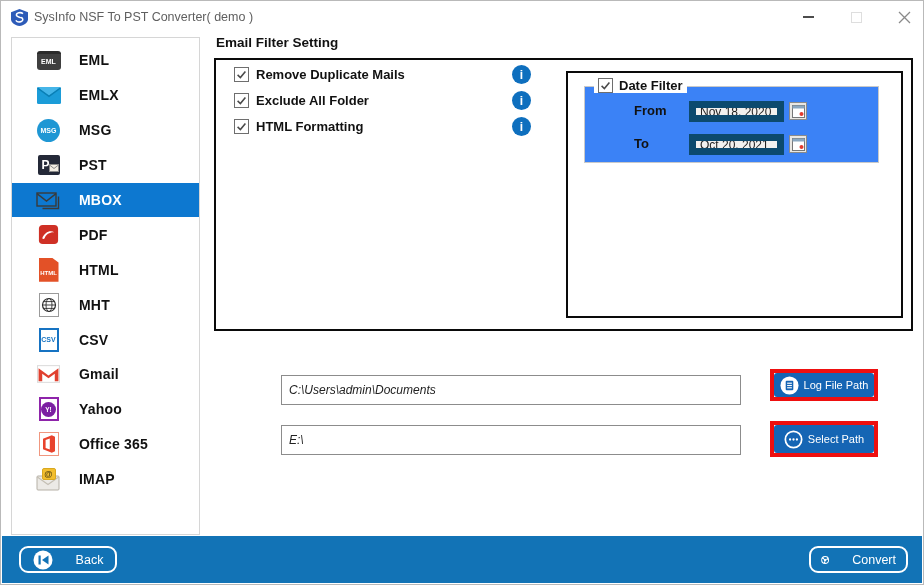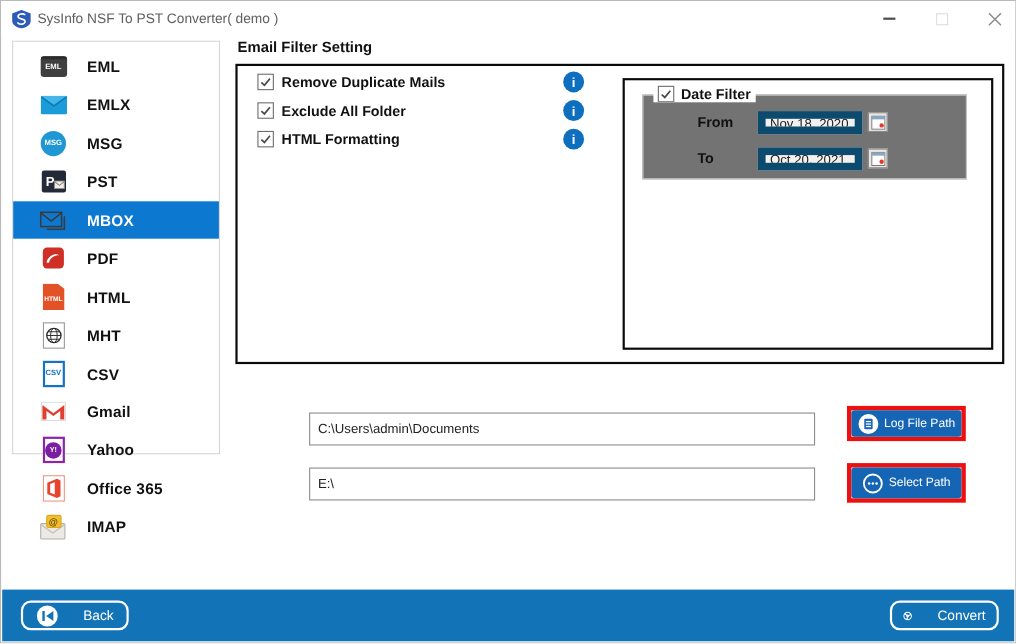--- a/index.html
+++ b/index.html
@@ -9,21 +9,21 @@
 
   
   .titlebar { position:absolute; left:0; top:0; width:100%; height:32px; background:#fff; }
   .logo { position:absolute; left:10px; top:8px; width:17px; height:17px; }
   .title-text { position:absolute; left:33px; top:0; line-height:32px; font-size:12.5px; color:#5f5f5f; }
   .tb-btn { position:absolute; top:0; width:34px; height:32px; display:flex; align-items:center; justify-content:center; }
   .min-glyph { width:11px; height:2px; background:#4c4c4c; }
   .max-glyph { width:11px; height:11px; border:1px solid #dedede; background:#fff; }
 
   
-  .sidebar { position:absolute; left:10px; top:36px; width:189px; height:376px;
+  .sidebar { position:absolute; left:10px; top:36px; width:189px; height:498px;
              border:1px solid #d6d6d6; background:#fff; padding-top:5px; }
   .sb-item { height:34.9px; display:flex; align-items:center; padding-left:23px; cursor:pointer; }
   .sb-item.selected { background:#0d78d0; }
   .sb-item.selected .sb-label { color:#fff; }
   .ic-wrap { width:27px; height:25px; display:flex; align-items:center; justify-content:center; position:relative; flex:0 0 27px; }
   .sb-label { margin-left:17px; font-size:14px; font-weight:bold; color:#111; letter-spacing:.2px; }
 
   .ic-eml { width:24px; height:19px; background:#3f3f3f; border-radius:3px; border-top:3px solid #2b2b2b;
             display:flex; align-items:center; justify-content:center; color:#fff; font-size:7px; font-weight:bold; }
   .ic-msg { width:23px; height:23px; border-radius:50%; background:#1f97d4; display:flex; align-items:center;
@@ -51,40 +51,40 @@
   .inner-box { position:absolute; left:565px; top:70px; width:337px; height:247px; border:2px solid #0a0a0a; background:#fff; }
 
   .chk-row { position:absolute; display:flex; align-items:center; left:233px; }
   .chk { display:inline-flex; width:15px; height:15px; background:#fff; border:1px solid #6e6e6e;
          align-items:center; justify-content:center; cursor:pointer; flex:0 0 15px; }
   .chk-label { margin-left:7px; font-size:13px; font-weight:bold; color:#111; white-space:nowrap; }
   .info { position:absolute; left:511px; width:19px; height:19px; border-radius:50%; background:#0e6fbe;
           color:#fff; display:flex; align-items:center; justify-content:center; font-size:12px; font-weight:bold;
           font-style:normal; cursor:pointer; }
 
-  .groupbox { position:absolute; background:#737373; }
+  .groupbox { position:absolute; background:#3b82f6; }
   .date-group { left:583px; top:85px; width:295px; height:77px; border:1px solid #c9c9c9; }
   .legend { position:absolute; top:-9px; background:#fff; padding:0 4px; display:flex; align-items:center; }
   .date-legend { left:9px; }
   .legend-text { margin-left:6px; font-size:13px; font-weight:bold; color:#111; white-space:nowrap; }
   .fld-label { position:absolute; font-size:13px; font-weight:bold; color:#111; }
   .date-input { position:absolute; width:95px; height:21px; background:#f2f1ef; border:7px solid #0c4a6e;
                 font-size:12px; color:#222; padding:0 4px; font-family:"Liberation Sans", sans-serif; }
   .cal-btn { position:absolute; width:18px; height:18px; background:#e9e7e3; border:1px solid #8a8a8a;
              display:flex; align-items:center; justify-content:center; padding:0; cursor:pointer; }
 
   .name-group { left:578px; top:218px; width:300px; height:69px; border:1px solid #919191; }
   .name-legend { left:4px; }
   .dropdown { position:absolute; left:30px; top:24px; width:204px; height:28px; background:#d7d4cc;
               border:1px solid #8a8a8a; box-shadow:inset 1px 1px 0 #f4f3f0, inset -1px -1px 0 #a9a49a;
               display:flex; align-items:center; justify-content:space-between; padding:0 8px; cursor:pointer; }
   .dd-text { font-size:12.5px; color:#1a1a1a; white-space:nowrap; }
 
   .path-input { position:absolute; left:280px; width:460px; height:30px; background:#fff; border:1px solid #8c8c8c;
-                font-size:12px; color:#222; padding:0 7px; font-family:"Liberation Sans", sans-serif; }
+                font-size:12px; color:#222; padding:0 7px; font-family:"Liberation Sans", sans-serif;font-style:italic; }
 
   .red-wrap { position:absolute; left:769px; width:108px; border:4px solid #ee0f0f; background:#fff; }
   .action-btn { width:100%; height:100%; background:#1565b4; border:none; border-radius:3px; color:#fff;
                 font-size:11px; display:flex; align-items:center; justify-content:center; gap:5px; cursor:pointer;
                 font-family:"Liberation Sans", sans-serif; white-space:nowrap; padding:0 2px; }
 
   
   .footer { position:absolute; left:1px; right:1px; bottom:1px; height:47px; background:#1273b6; }
   .foot-btn { position:absolute; top:10px; height:27px; background:transparent; border:2px solid #fff;
               border-radius:9px; color:#fff; font-size:12.5px; display:flex; align-items:center;

